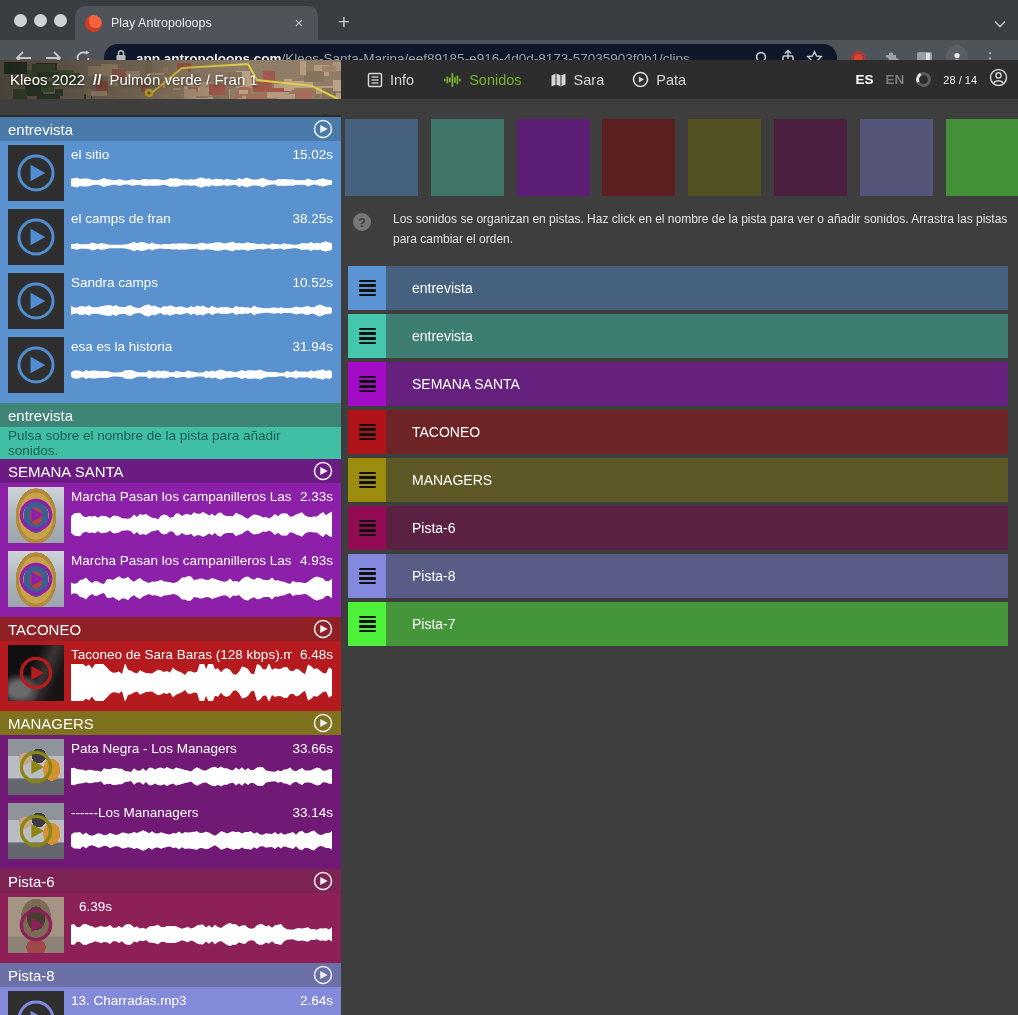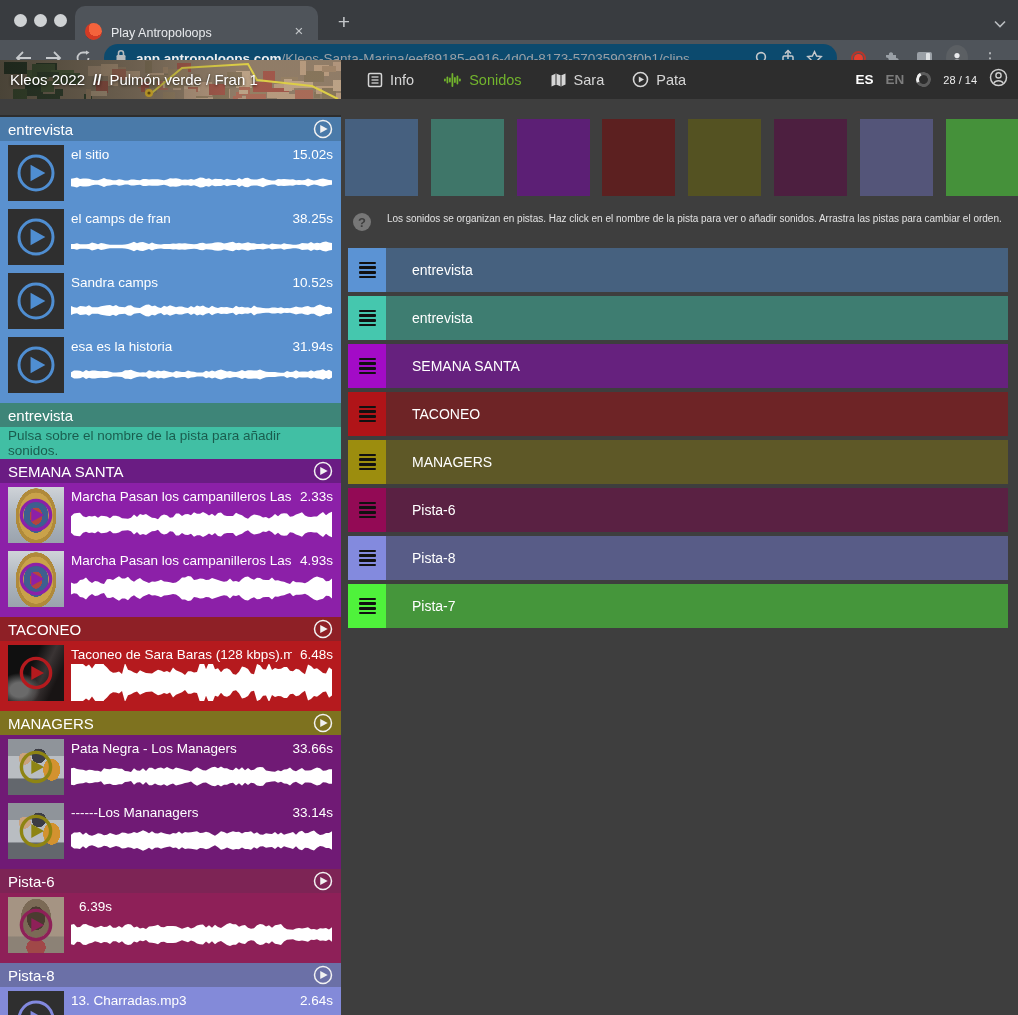--- a/index.html
+++ b/index.html
@@ -5,34 +5,34 @@
   * { margin:0; padding:0; box-sizing:border-box; }
   html,body { width:1018px; height:1015px; overflow:hidden; background:#3e3e3e;
     font-family:"Liberation Sans", sans-serif; }
   .stage { position:relative; width:1018px; height:1015px; }
 
   
   .tabstrip { position:absolute; left:0; top:0; width:1018px; height:40px; background:#393c40; }
   .traffic { position:absolute; left:14px; top:14px; display:flex; gap:7px; }
   .traffic span { width:13px; height:13px; border-radius:50%; background:#cfd2d4; }
   .tab { position:absolute; left:75px; top:6px; width:243px; height:34px; background:#4f545a;
-    border-radius:10px 10px 0 0; display:flex; align-items:flex-end; padding:0 10px; }
+    border-radius:10px 10px 0 0; display:flex; align-items:center; padding:0 10px; }
   .favicon { width:17px; height:17px; border-radius:50%; flex:0 0 auto;
     background:radial-gradient(circle at 62% 35%, #f4633c 0 45%, #d33a24 46% 75%, #a8останов 0);
     background:radial-gradient(circle at 62% 35%, #f4633c 0 45%, #d33a24 46% 75%, #a22318 76%); }
   .tab-title { color:#e8eaed; font-size:12.5px; margin-left:9px; flex:1; white-space:nowrap; overflow:hidden; }
   .tab-close { color:#c3c6c9; font-size:15px; width:18px; height:18px; line-height:17px; text-align:center; border-radius:50%; }
   .newtab { position:absolute; left:330px; top:8px; color:#c3c6c9; font-size:21px; font-weight:300; width:28px; height:28px; text-align:center; line-height:27px; }
   .strip-chevron { position:absolute; right:12px; top:14px; }
 
   .toolbar { position:absolute; left:0; top:40px; width:1018px; height:36px; background:#4f545a;
     display:flex; align-items:center; }
   .navbtn { width:30px; height:30px; display:flex; align-items:center; justify-content:center; color:#c6c9cc; }
   .navbtn.back { margin-left:8px; }
-  .omnibox { margin-left:6px; width:733px; height:28px; background:#0c4a6e; border-radius:14px;
+  .omnibox { margin-left:6px; width:733px; height:28px; background:#0f172a; border-radius:14px;
     display:flex; align-items:center; padding:0 10px; }
   .omni-url { flex:1; font-size:13.5px; margin-left:8px; white-space:nowrap; overflow:hidden; }
   .omni-url .host { color:#eceef0; font-weight:600; }
   .omni-url .path { color:#9aa0a6; }
   .omni-ic { width:26px; height:26px; display:flex; align-items:center; justify-content:center; }
   .ext { display:flex; align-items:center; margin-left:10px; gap:11px; }
   .ext .slot { width:22px; height:22px; display:flex; align-items:center; justify-content:center; }
   .rec { width:15px; height:15px; border:2px solid #b8352a; border-radius:50%; display:flex; align-items:center; justify-content:center; }
   .rec i { width:9px; height:9px; background:#e63e2c; border-radius:50%; }
   .panel-ic { width:15px; height:13px; background:#9aa0a6; border-radius:2px; position:relative; }
@@ -90,21 +90,21 @@
      radial-gradient(16px 14px at 50% 90%, #a04848 0 60%, transparent 61%),
      radial-gradient(20px 26px at 50% 38%, #4a3c30 0 45%, #7b6a56 46% 75%, transparent 76%),
      linear-gradient(180deg,#a59483 0 70%, #8c8276 71%); }
 
   .panel { flex:1; background:#3e3e3e; padding:4px 0 0 4px; position:relative; }
   .squares { display:flex; gap:12.8px; }
   .squares div { width:73px; height:77px; }
   .hint { display:flex; margin:10px 11px 0 8px; }
   .qmark { width:18px; height:18px; border-radius:50%; background:#777; color:#3e3e3e; font-size:13px; font-weight:700;
     display:flex; align-items:center; justify-content:center; flex:0 0 auto; margin-top:7px; }
-  .hint-text { margin-left:16px; color:#e2e2e2; font-size:10px; line-height:20px; padding-top:3px; }
+  .hint-text { margin-left:22px; color:#e2e2e2; font-size:12px; line-height:20px; padding-top:3px; }
   .rows { margin:17px 11px 0 3px; }
   .trow { height:44px; margin-bottom:4px; display:flex; align-items:stretch; }
   .thandle { width:38px; display:flex; align-items:center; justify-content:center; flex:0 0 auto; }
   .bars { display:flex; flex-direction:column; gap:2px; }
   .bars i { width:17px; height:2.6px; background:#111; border-radius:1px; }
   .trow-label { color:#fff; font-size:14px; align-self:center; margin-left:26px; white-space:nowrap; }
 </style>
 </head>
 <body>
 

